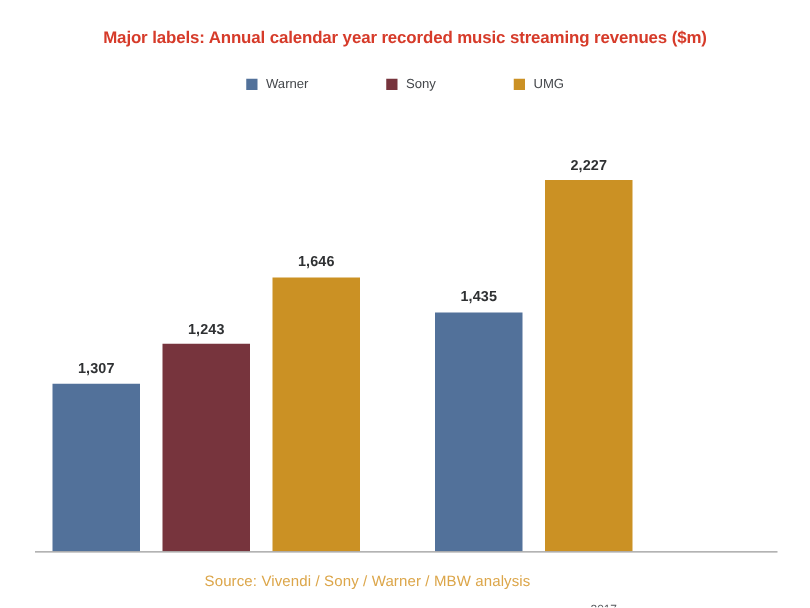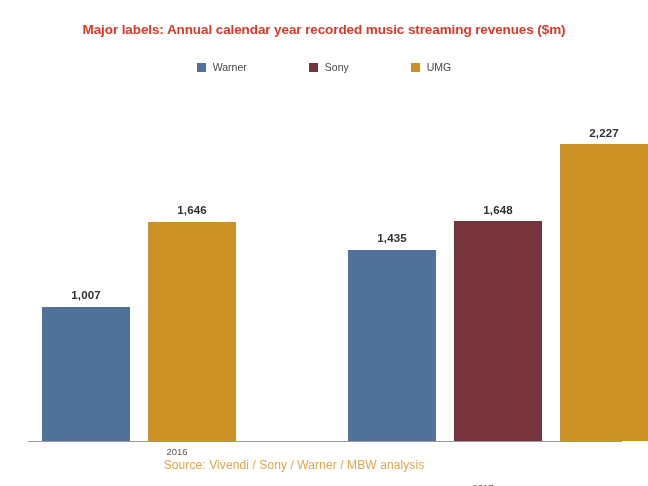--- a/index.html
+++ b/index.html
@@ -82,21 +82,21 @@
     display: flex;
     align-items: flex-end;
     gap: 18px;
     height: 340px;
   }
   #group-2016 { left: 42px; }
   #group-2017 { left: 348px; }
 
   .bar-wrap {
     position: relative;
-    width: 88px;
+    width: 70px;
     display: flex;
     flex-direction: column;
     justify-content: flex-end;
     align-items: center;
     height: 100%;
   }
   .bar-value {
     font-size: 11.5px;
     font-weight: bold;
     color: #2f3133;
@@ -152,45 +152,44 @@
     <div class="legend-item">
       <span class="legend-swatch" style="background:#cb9124"></span>
       <span class="legend-label">UMG</span>
     </div>
   </div>
 
   <div id="plot">
 
     <div class="bar-group" id="group-2016">
       <div class="bar-wrap">
-        <span class="bar-value" style="color: rgb(47, 49, 51);">1,007</span>
+        <span class="bar-value" style="color: rgb(47, 49, 51);">1,307</span>
         <span class="bar-rect" style="background: rgb(82, 113, 154); height: 134.27px;"></span>
+      </div>
+      <div class="bar-wrap">
+        <span class="bar-value" style="color: rgb(47, 49, 51);">1,243</span>
+        <span class="bar-rect" style="background: rgb(119, 52, 61); height: 165.73px;"></span>
       </div>
       <div class="bar-wrap">
         <span class="bar-value" style="color: rgb(47, 49, 51); text-align: center;">1,646</span>
         <span class="bar-rect" style="background: rgb(203, 145, 36); height: 219.47px;"></span>
       </div>
     </div>
 
     <div class="bar-group" id="group-2017">
       <div class="bar-wrap">
         <span class="bar-value" style="color: rgb(47, 49, 51); margin-top: 16px;">1,435</span>
         <span class="bar-rect" style="background: rgb(82, 113, 154); height: 191.33px;"></span>
       </div>
       <div class="bar-wrap">
-        <span class="bar-value" style="color: rgb(47, 49, 51);">1,648</span>
-        <span class="bar-rect" style="background: rgb(119, 52, 61); height: 219.73px;"></span>
-      </div>
-      <div class="bar-wrap">
         <span class="bar-value" style="color: rgb(47, 49, 51);">2,227</span>
         <span class="bar-rect" style="background: rgb(203, 145, 36); height: 296.93px;"></span>
       </div>
     </div>
 
     <div id="baseline" style="background: rgb(154, 154, 154);"></div>
 
-    <div class="cat-label" id="cat-2016">2016</div>
     <div class="cat-label" id="cat-2017">2017</div>
   </div>
 
   <div id="source-note" style="color: rgb(220, 166, 74);">Source: Vivendi / Sony / Warner / MBW analysis</div>
 
 </div>
 
 </body></html>

